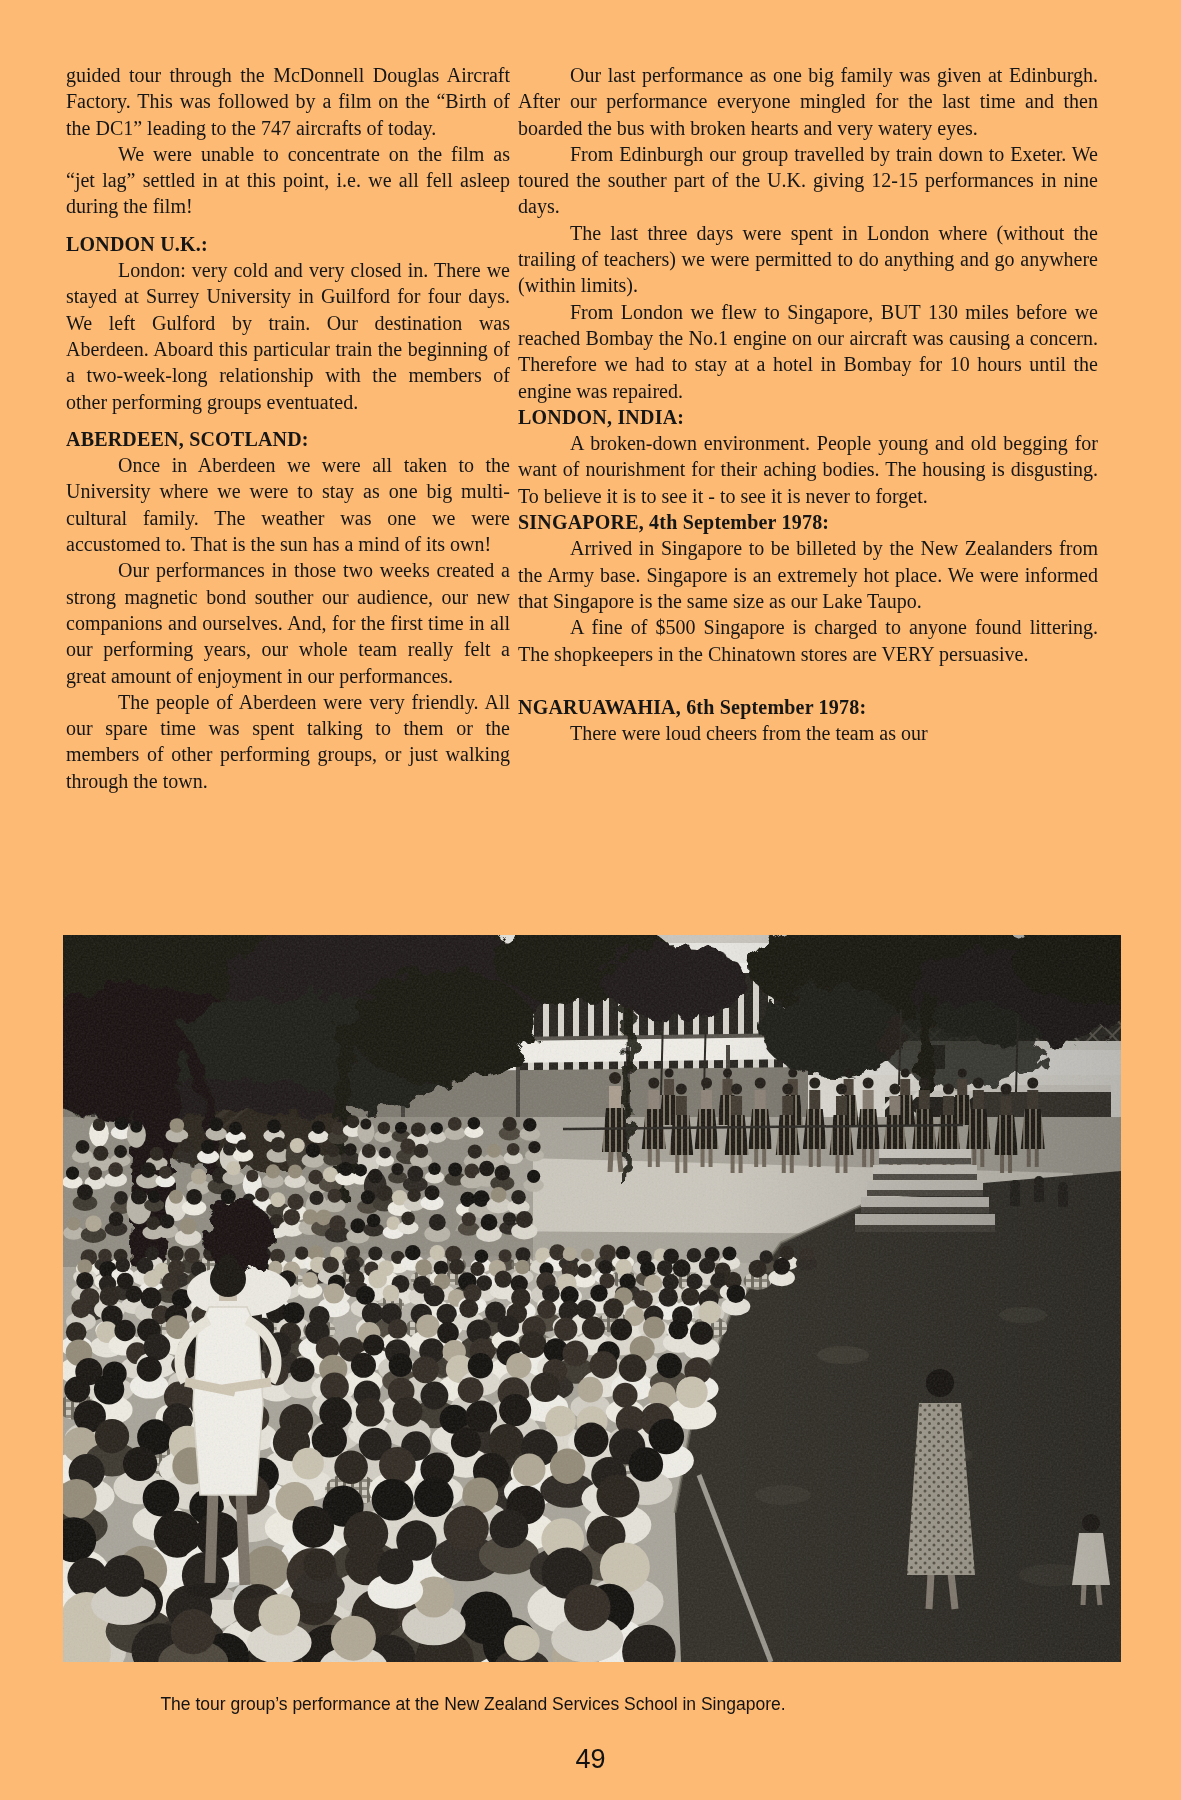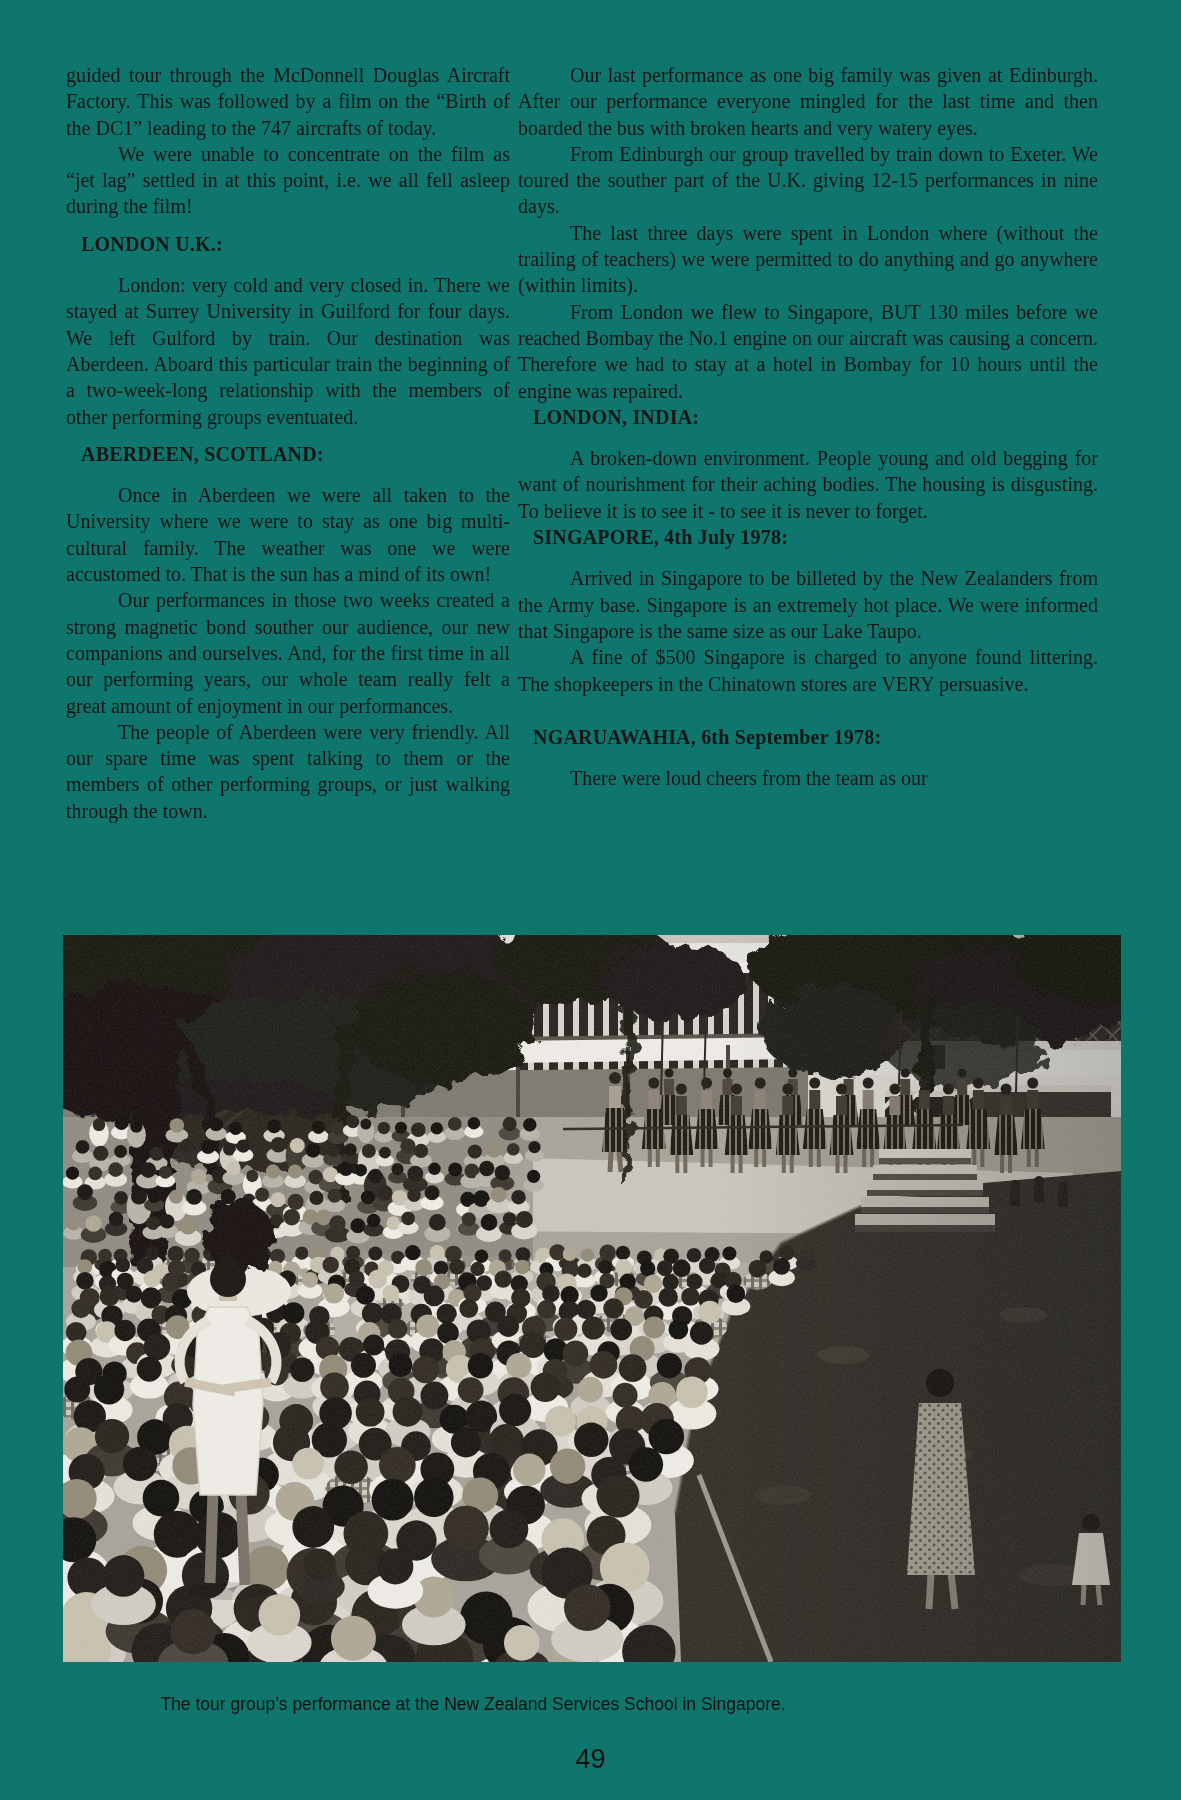--- a/index.html
+++ b/index.html
@@ -1,24 +1,24 @@
 <!DOCTYPE html>
 <html><head>
 <meta charset="utf-8">
 <style>
   html,body{margin:0;padding:0;background:#ffffff;}
-  .page{position:relative;width:1181px;height:1800px;background:#0f766e;overflow:hidden;
+  .page{position:relative;width:1181px;height:1800px;background:#fdba74;overflow:hidden;
         font-family:"Liberation Serif", serif;color:#161616;}
   .text-block{position:absolute;left:66px;top:62px;width:1032px;display:flex;gap:8px;}
   .col{text-align:justify;font-size:20px;line-height:26.3px;}
   .col-left{width:444px;}
   .col-right{width:580px;}
   .col p{margin:0;}
   .col p.indent{text-indent:52px;}
-  .col h3{margin:15px;font-size:20px;line-height:26.3px;font-weight:bold;letter-spacing:0.2px;}
+  .col h3{margin:0;font-size:20px;line-height:26.3px;font-weight:bold;letter-spacing:0.2px;}
   .col h3.gap-none{margin-top:0;}
   .col h3.gap-small{margin-top:11px;}
   .col h3.gap-line{margin-top:27px;}
   .photo{position:absolute;left:63px;top:935px;width:1058px;height:727px;margin:0;
          background:#c9c6bf;}
   .photo svg{display:block;}
   .caption{position:absolute;left:0;top:1694px;width:946px;text-align:center;
            font-family:"Liberation Sans", sans-serif;font-size:17.5px;color:#121212;}
   .pagenum{position:absolute;left:0;top:1744px;width:1181px;text-align:center;
            font-family:"Liberation Sans", sans-serif;font-size:27px;color:#121212;}
@@ -39,21 +39,21 @@
         <p class="indent">Our performances in those two weeks created a strong magnetic bond souther our audience, our new companions and ourselves. And, for the first time in all our performing years, our whole team really felt a great amount of enjoyment in our performances.</p>
         <p class="indent">The people of Aberdeen were very friendly. All our spare time was spent talking to them or the members of other performing groups, or just walking through the town.</p>
       </div>
     <div class="col col-right">
         <p class="indent">Our last performance as one big family was given at Edinburgh. After our performance everyone mingled for the last time and then boarded the bus with broken hearts and very watery eyes.</p>
         <p class="indent">From Edinburgh our group travelled by train down to Exeter. We toured the souther part of the U.K. giving 12-15 performances in nine days.</p>
         <p class="indent">The last three days were spent in London where (without the trailing of teachers) we were permitted to do anything and go anywhere (within limits).</p>
         <p class="indent">From London we flew to Singapore, BUT 130 miles before we reached Bombay the No.1 engine on our aircraft was causing a concern. Therefore we had to stay at a hotel in Bombay for 10 hours until the engine was repaired.</p>
         <h3 class="gap-none">LONDON, INDIA:</h3>
         <p class="indent">A broken-down environment. People young and old begging for want of nourishment for their aching bodies. The housing is disgusting. To believe it is to see it - to see it is never to forget.</p>
-        <h3 class="gap-none">SINGAPORE, 4th July 1978:</h3>
+        <h3 class="gap-none">SINGAPORE, 4th September 1978:</h3>
         <p class="indent">Arrived in Singapore to be billeted by the New Zealanders from the Army base. Singapore is an extremely hot place. We were informed that Singapore is the same size as our Lake Taupo.</p>
         <p class="indent">A fine of $500 Singapore is charged to anyone found littering. The shopkeepers in the Chinatown stores are VERY persuasive.</p>
         <h3 class="gap-line">NGARUAWAHIA, 6th September 1978:</h3>
         <p class="indent">There were loud cheers from the team as our</p>
       </div>
   </div>
 
   <figure class="photo" aria-label="Black and white photograph of a large crowd of schoolchildren seated on a school courtyard, seen from behind, watching a cultural performance group in flax skirts standing in front of a long school building with trees; a woman in a white dress stands at the left.">
     <svg viewBox="0 0 1058 727" width="1058" height="727">
       <defs>

